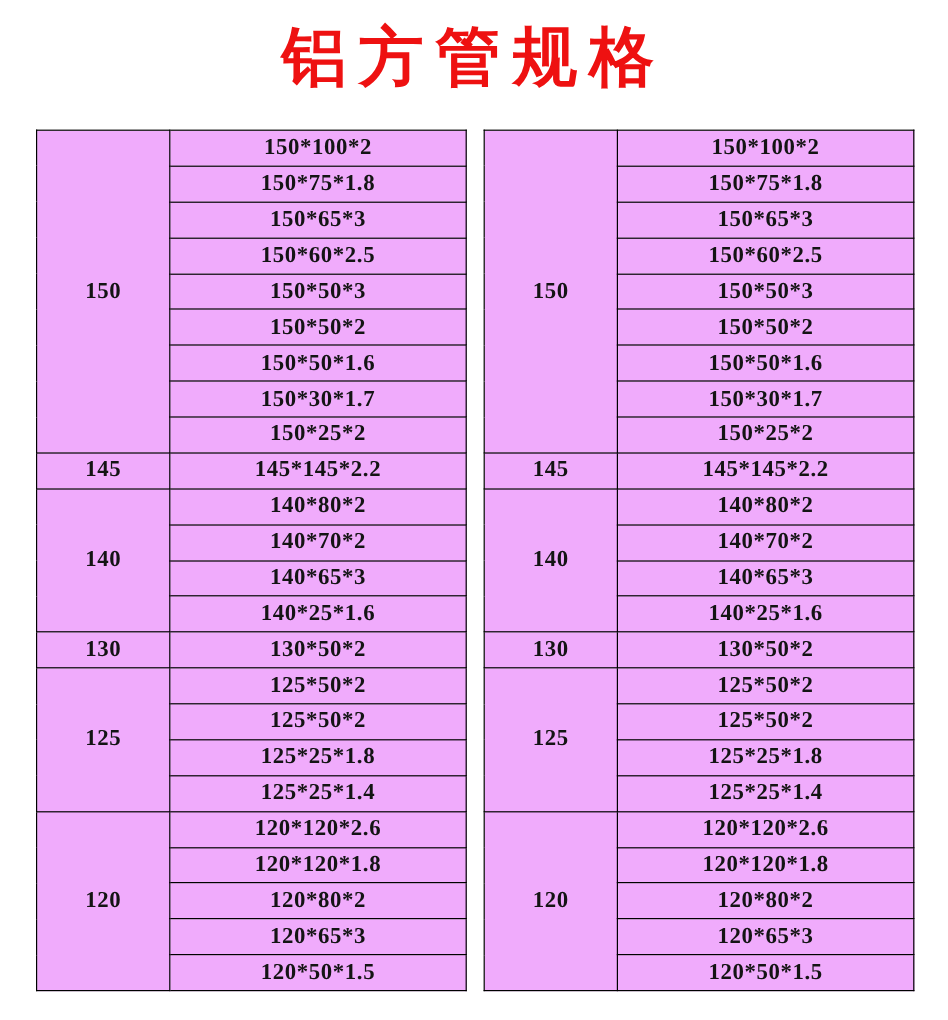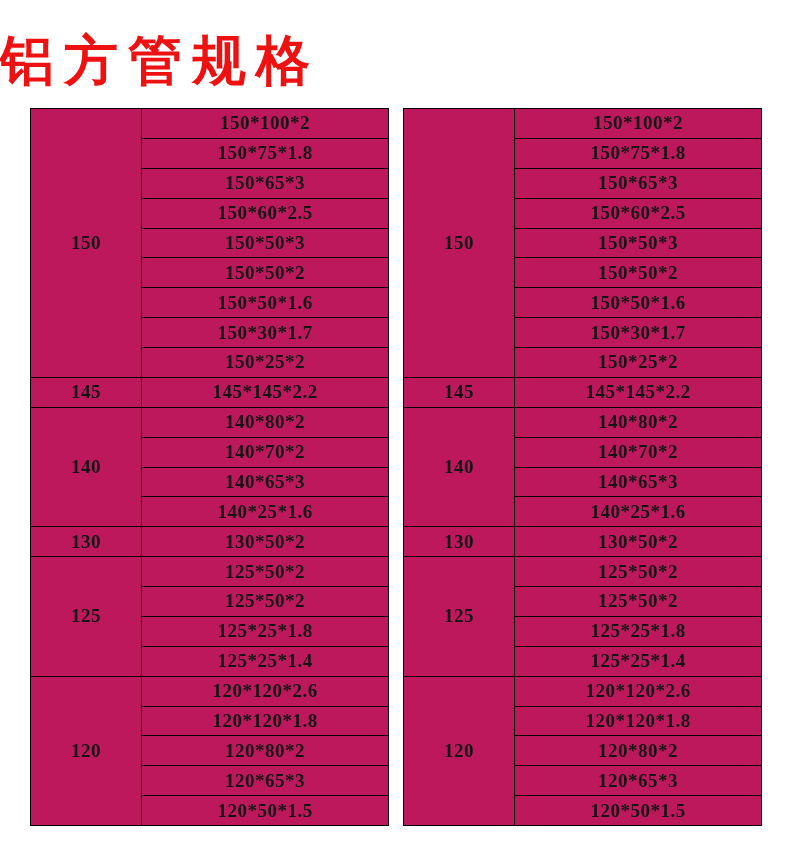--- a/index.html
+++ b/index.html
@@ -9,25 +9,25 @@
   body {
     width: 790px;
     height: 850px;
     background: #ffffff;
     position: relative;
     overflow: hidden;
     font-family: "Liberation Sans", "DejaVu Sans", sans-serif;
   }
   .title {
     position: absolute;
-    top: 32px;
+    top: 20px;
     left: 0;
     width: 790px;
     margin: 0;
-    text-align: left;
+    text-align: center;
     font-family: "Liberation Sans", "DejaVu Sans", sans-serif;
     font-weight: bold;
     font-size: 54px;
     line-height: 56px;
     letter-spacing: 10px;
   }
   .tables {
     position: absolute;
     top: 108px;
     left: 30px;
@@ -43,21 +43,21 @@
   table.spec-table td {
     border: 1.5px solid #000000;
     padding: 0;
     text-align: center;
     vertical-align: middle;
     font-family: "Liberation Serif", "DejaVu Serif", serif;
     font-weight: bold;
     font-size: 19px;
     letter-spacing: 0.5px;
     color: #141414;
-    background: #be185d;
+    background: #f0abfc;
   }
 </style>
 </head>
 <body>
 
 <div class="page">
   <h1 class="title" style="color: rgb(238, 17, 17);">铝方管规格</h1>
   <div class="tables">
     <table class="spec-table">
       <colgroup>

